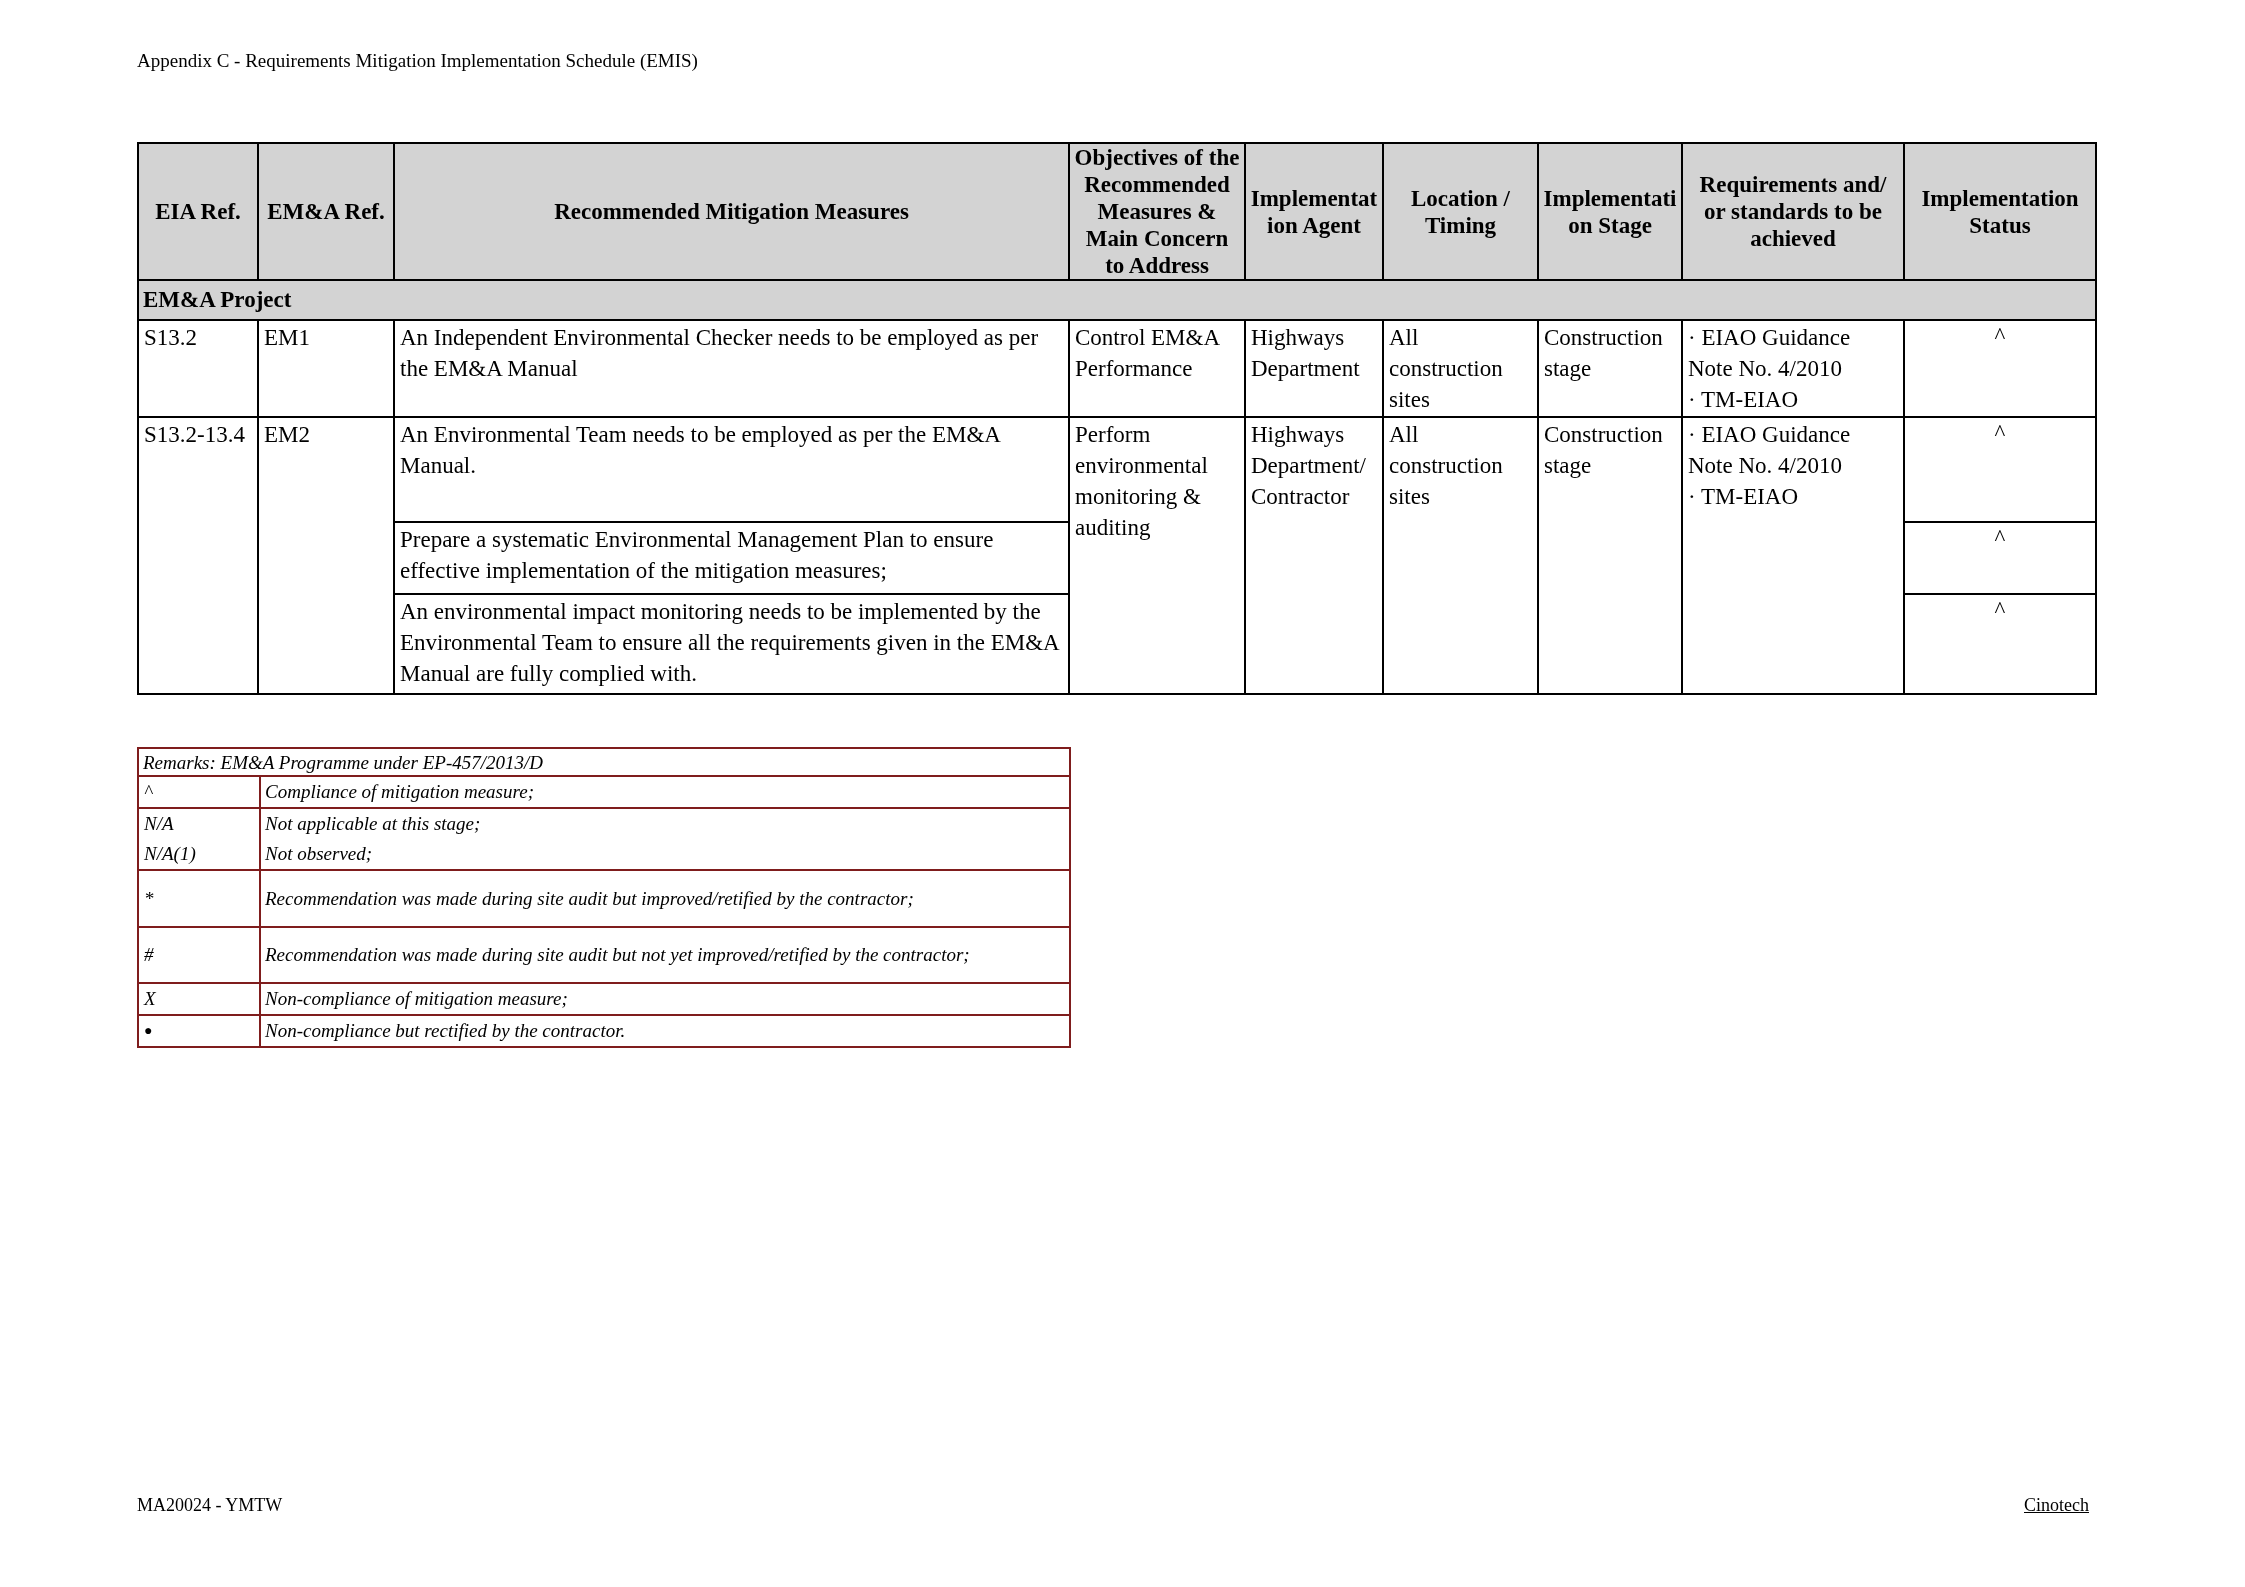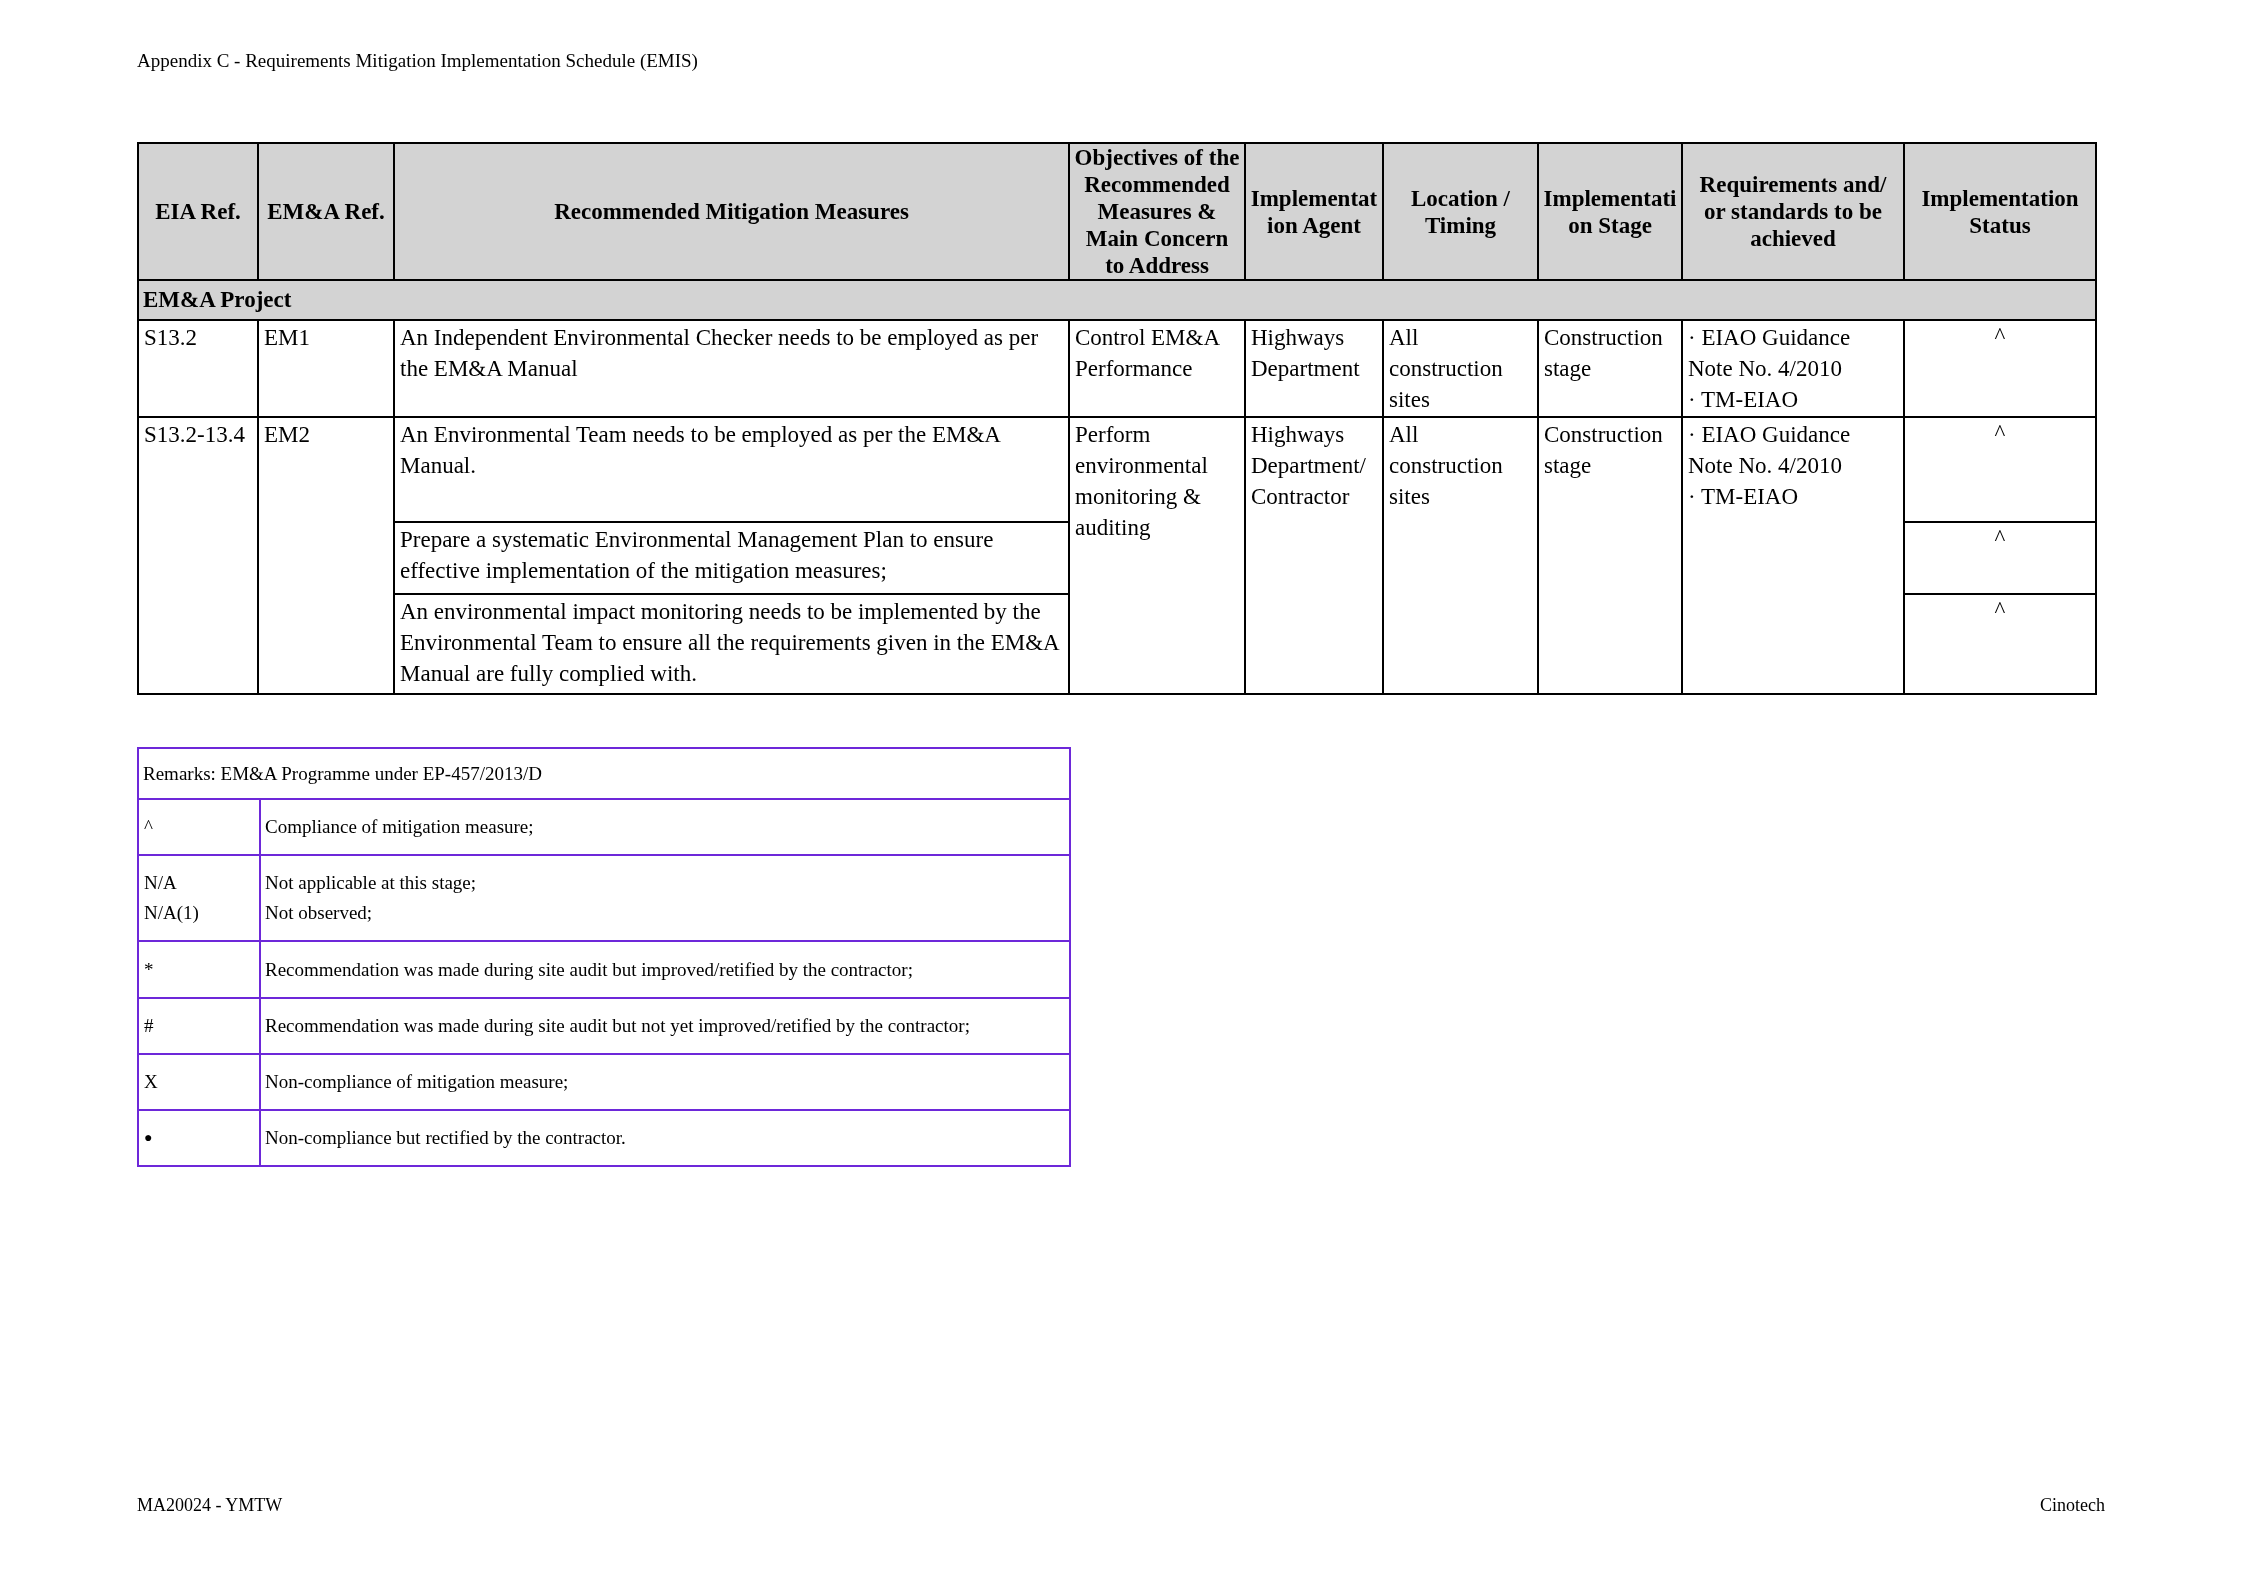--- a/index.html
+++ b/index.html
@@ -66,42 +66,43 @@
     padding-top: 2px;
   }
   .remarks-table {
     position: absolute;
     left: 137px;
     top: 747px;
     width: 932px;
     border: 2px solid #000;
   }
   .remarks-table td {
-    border: 2px solid #6d28d9;
+    border: 2px solid #7f1d1d;
     font-size: 19px;
     line-height: 30px;
     vertical-align: middle;
-    padding: 12px 4px;
+    padding: 0 4px;
+    font-style: italic;
   }
   .remarks-table td.sym { padding-left: 5px; }
   .remarks-title td {
     line-height: 25px;
     vertical-align: middle;
   }
   .footer {
     position: absolute;
     left: 137px;
     top: 1495px;
     width: 1968px;
     font-size: 18px;
     height: 24px;
   }
   .footer .f-left { position: absolute; left: 0; top: 0; }
   .footer .f-center { position: absolute; left: 0; right: 0; top: 0; text-align: center; }
-  .footer .f-right { position: absolute; right: 0; top: 0; }
+  .footer .f-right { position: absolute; right: 16px; top: 0; text-decoration: underline; }
 </style>
 </head>
 <body>
 
 <div class="page">
 
   <div class="doc-title">Appendix C - Requirements Mitigation Implementation Schedule (EMIS)</div>
 
   <table class="main-table">
     <colgroup>

